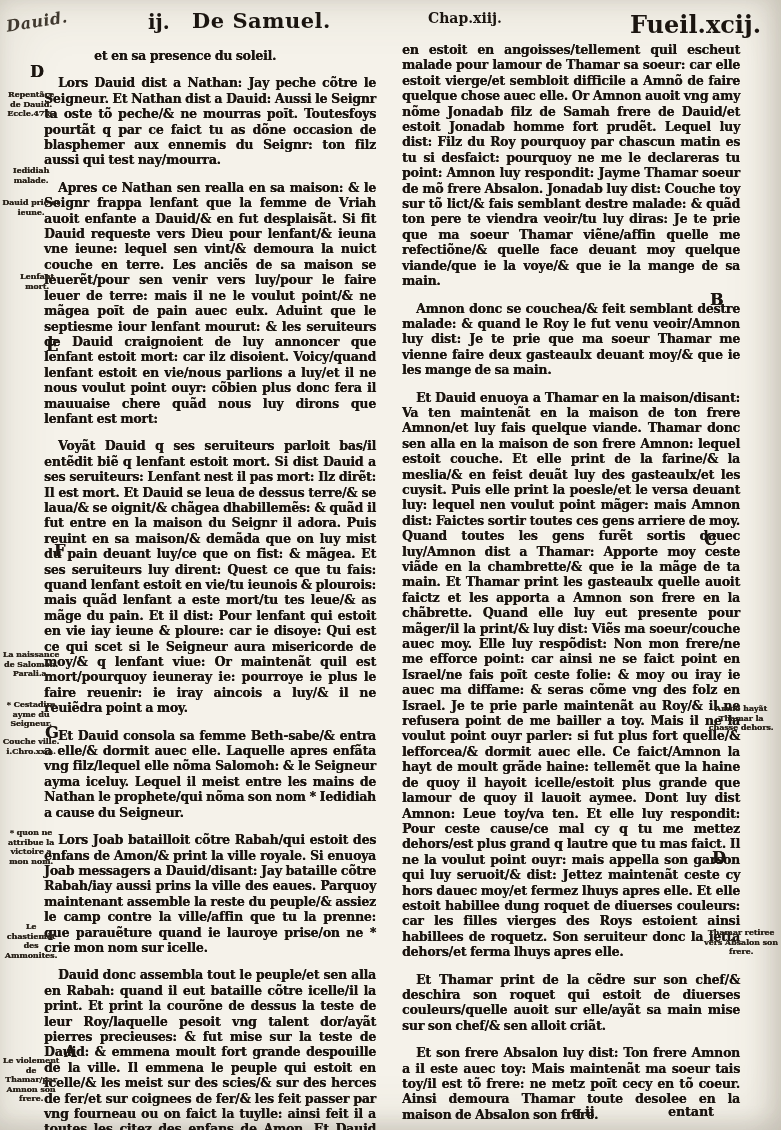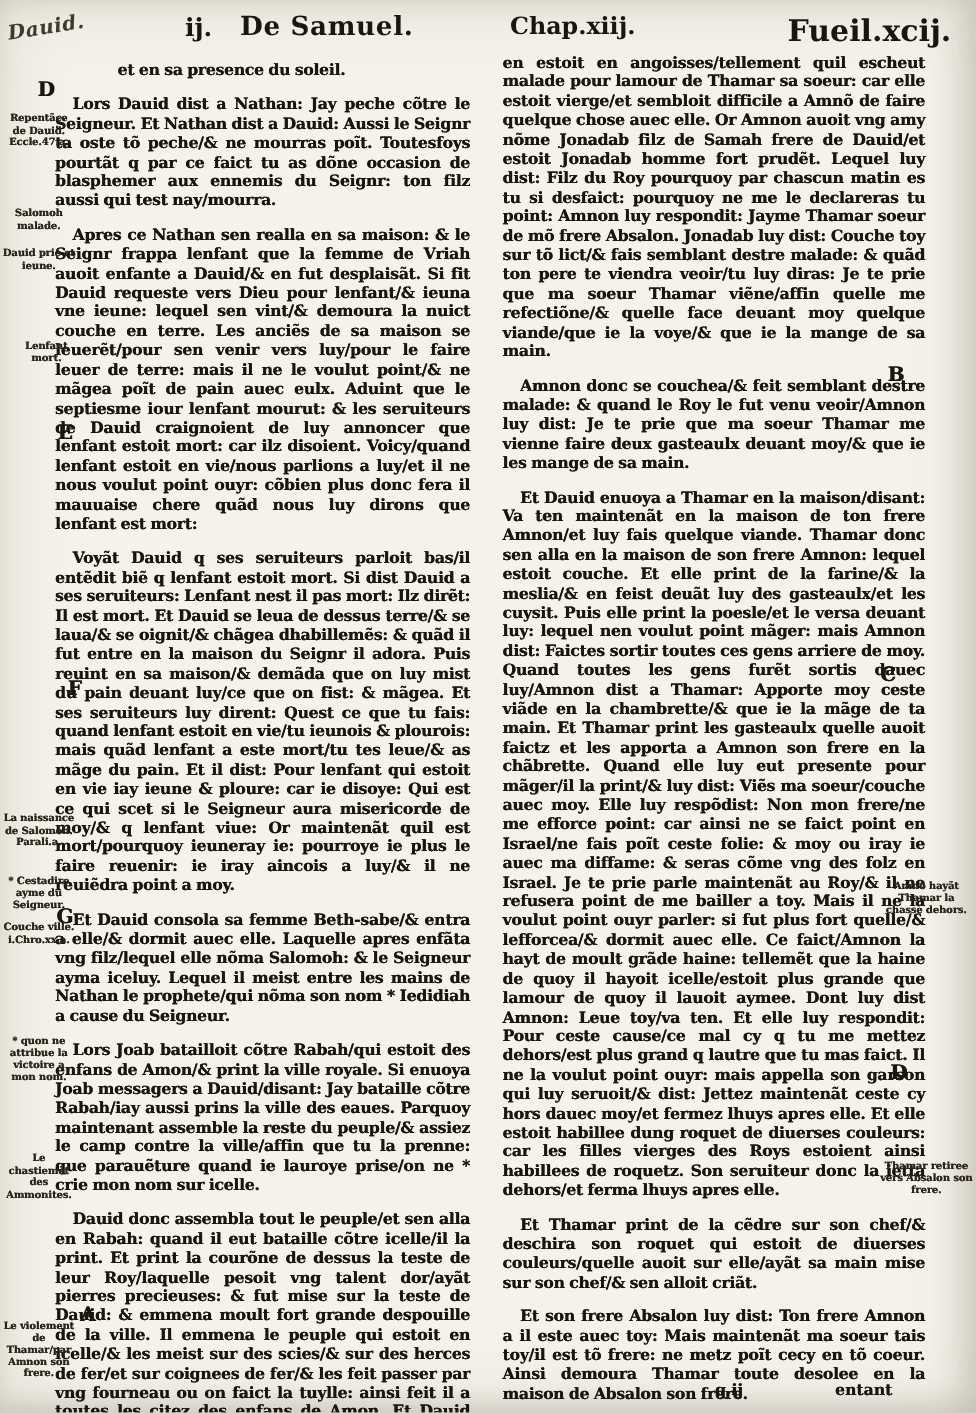--- a/index.html
+++ b/index.html
@@ -13,21 +13,21 @@
     color:#1b1510;
     overflow:hidden;
   }
   .hdr{position:absolute;font-weight:700;white-space:nowrap;}
   .hdr-hand{
     top:12px;left:6px;font-size:16px;font-style:italic;font-weight:600;
     color:#40392f;transform:rotate(-9deg);letter-spacing:.5px;
   }
   .hdr-num{top:10px;left:148px;font-size:20px;}
   .hdr-book{top:8px;left:192px;font-size:21px;letter-spacing:.5px;}
-  .hdr-chap{top:10px;left:408px;font-size:19px;}
+  .hdr-chap{top:10px;left:428px;font-size:14px;}
   .hdr-folio{top:10px;left:630px;font-size:24px;}
   .col{
     position:absolute;
     text-align:justify;
     font-size:12.5px;line-height:15.4px;
     font-weight:700;
     letter-spacing:-0.2px;word-spacing:-0.5px;
     text-shadow:0.25px 0 0 currentColor;
   }
   .col-left{top:36px;left:32px;width:356px;}
@@ -115,21 +115,21 @@
   <span class="secletter" style="top:336px;left:46px;">E</span>
   <span class="secletter" style="top:541px;left:54px;">F</span>
   <span class="secletter" style="top:723px;left:45px;">G</span>
   <span class="secletter" style="top:1042px;left:64px;">A</span>
 
   <span class="secletter" style="top:290px;left:710px;">B</span>
   <span class="secletter" style="top:530px;left:704px;">C</span>
   <span class="secletter" style="top:848px;left:712px;">D</span>
 
   <span class="mnote" style="top:90px;left:2px;">Repentãce de Dauid. Eccle.47.a.</span>
-  <span class="mnote" style="top:166px;left:2px;">Salomoh malade.</span>
+  <span class="mnote" style="top:166px;left:2px;">Iedidiah malade.</span>
   <span class="mnote" style="top:198px;left:2px;">Dauid prie et ieune.</span>
   <span class="mnote" style="top:272px;left:8px;">Lenfant mort.</span>
   <span class="mnote" style="top:650px;left:2px;">La naissance de Salomoh. Parali.a.</span>
   <span class="mnote" style="top:700px;left:2px;">* Cestadire ayme du Seigneur.</span>
   <span class="mnote" style="top:737px;left:2px;">Couche ville. i.Chro.xx.a.</span>
   <span class="mnote" style="top:828px;left:2px;">* quon ne attribue la victoire a mon nom.</span>
   <span class="mnote" style="top:922px;left:2px;">Le chastiemẽt des Ammonites.</span>
   <span class="mnote" style="top:1056px;left:2px;">Le violement de Thamar/par Amnon son frere.</span>
 
   <span class="mnote mnote-r" style="top:704px;left:703px;">Amnõ hayãt Thamar la chasse dehors.</span>

